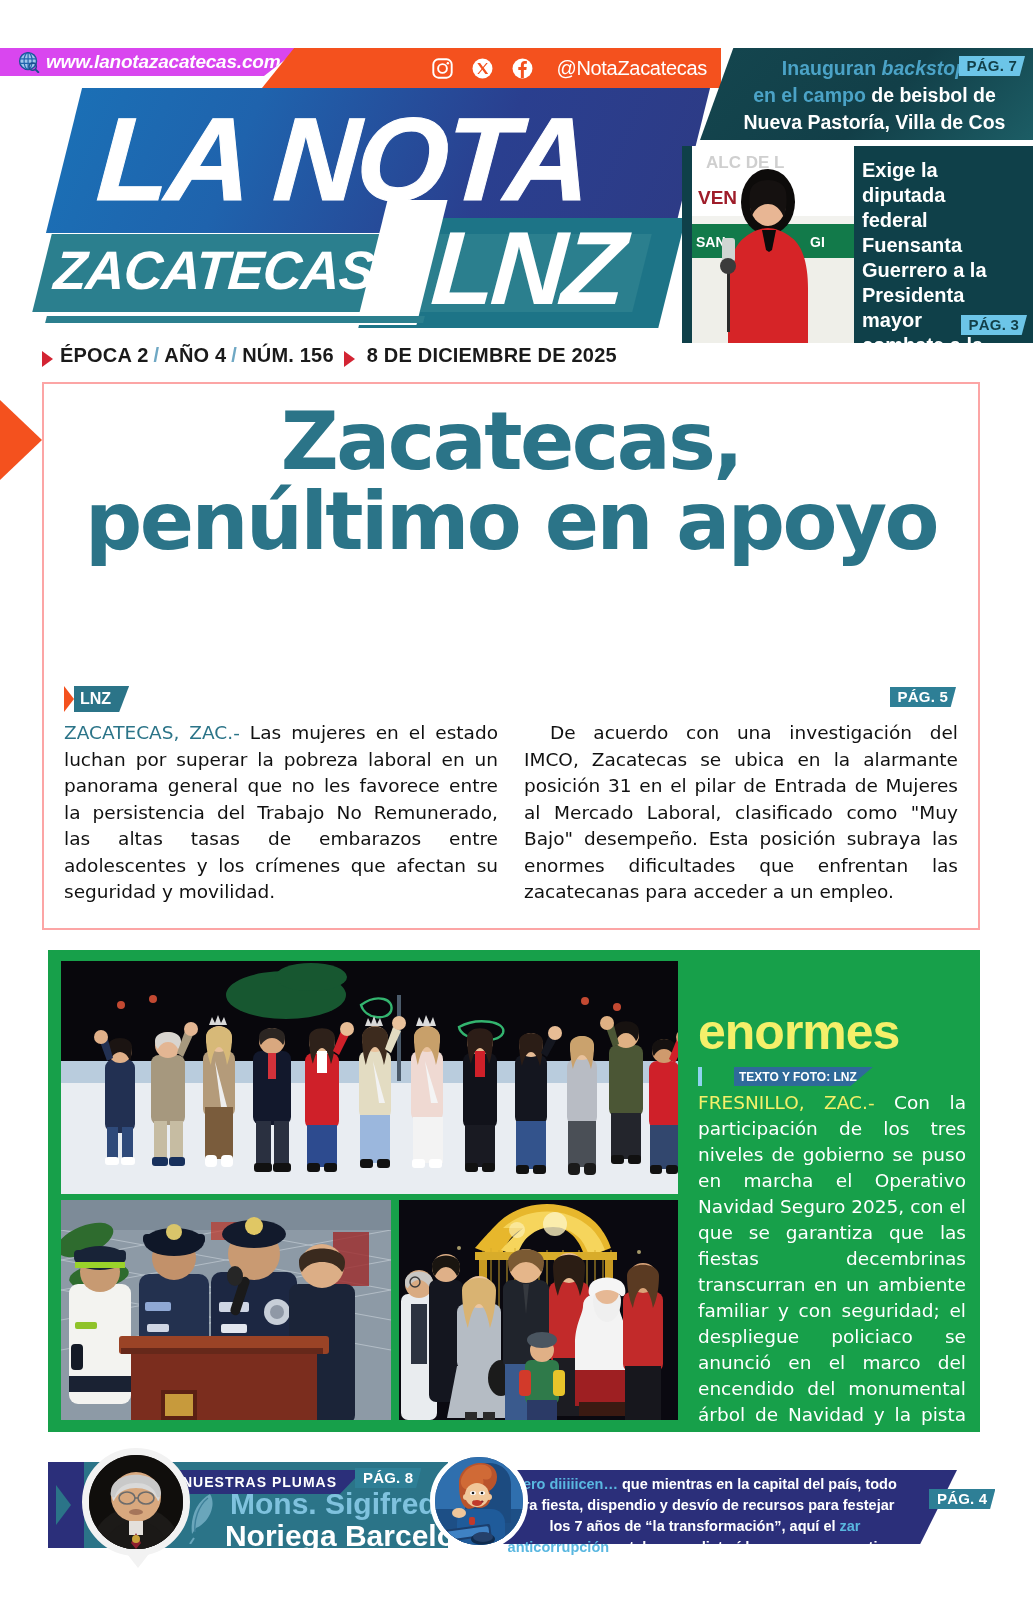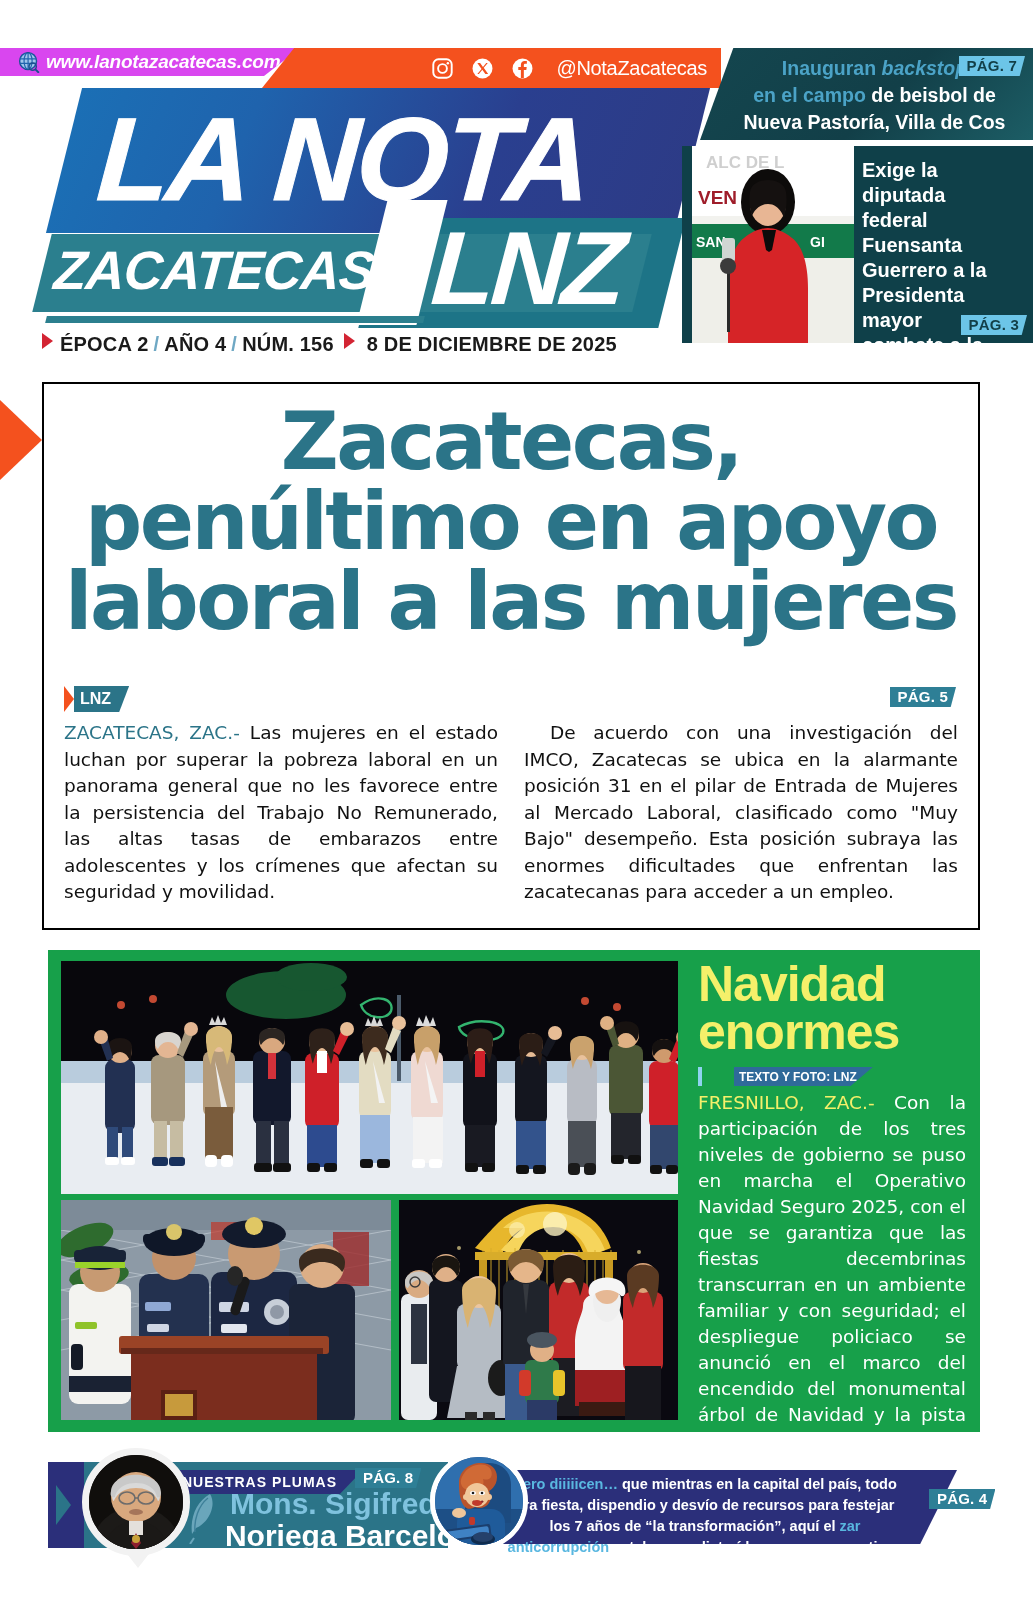--- a/index.html
+++ b/index.html
@@ -65,21 +65,21 @@
     position:absolute;left:390px;top:120px;color:#fff;font-style:italic;font-weight:bold;
     font-size:104px;line-height:120px;letter-spacing:-4px;transform:skewX(-4deg);
   }
   .mh-whitecut{
     position:absolute;left:330px;top:112px;width:60px;height:125px;background:#fff;
     transform:skewX(-14deg);
   }
 
   
   .dateline{
-    position:absolute;left:42px;top:333px;height:34px;display:flex;align-items:flex-start;
+    position:absolute;left:42px;top:333px;height:34px;display:flex;align-items:flex-end;
     color:#1a1a1a;font-weight:bold;font-size:20px;letter-spacing:.2px;white-space:nowrap;
   }
   .dl-tri{
     width:0;height:0;border-left:11px solid #d32433;border-top:8px solid transparent;
     border-bottom:8px solid transparent;margin-right:7px;
   }
   .dl-sep{color:#6fa8c4;margin:0 5px;font-weight:bold;}
   .dl-tri2{
     width:0;height:0;border-left:11px solid #d32433;border-top:8px solid transparent;
     border-bottom:8px solid transparent;margin:0 12px 0 10px;
@@ -118,21 +118,21 @@
     position:absolute;left:180px;top:12px;right:8px;
     font-size:20px;line-height:25px;font-weight:bold;
   }
   .tb-blue{color:#ffffff;}
   .tb-white{color:#fff;}
   .teaser-pag3{position:absolute;right:6px;bottom:8px;}
 
   
   .lead{
     position:absolute;left:42px;top:382px;width:938px;height:548px;
-    background:#fff;border:2px solid #000000;box-sizing:border-box;
+    background:#fff;border:2px solid #fca5a5;box-sizing:border-box;
   }
   .lead-arrow{
     position:absolute;left:0;top:400px;width:42px;height:80px;background:#f4511e;
     clip-path:polygon(0 0,100% 50%,0 100%);
   }
   .headline{
     position:absolute;left:18px;top:18px;right:18px;
     color:#2b7488;font-size:80px;line-height:80px;font-weight:bold;
     text-align:center;letter-spacing:-2.5px;
     font-family:"DejaVu Sans",sans-serif;
@@ -336,21 +336,20 @@
       
     </div>
     <span class="pag-badge teaser-pag3">PÁG. 3</span>
   </div>
 
   <div class="lead-arrow"></div>
   <div class="lead">
     <div class="headline">
       <span class="h-l1">Zacatecas,</span>
       <span class="h-l1">penúltimo en apoyo</span>
-      <span class="h-l1">laboral a las mujeres</span>
     </div>
 
     <div class="lnz-tag">
       <span class="tag-tri"></span>
       <span class="tag-body">LNZ</span>
     </div>
     <span class="pag-badge dark pag5">PÁG. 5</span>
 
     <div class="cols">
       <div class="col c1"><span class="place">ZACATECAS, ZAC.-</span><span>  Las mujeres en el estado luchan por superar la pobreza laboral en un panorama general que no les favorece entre la persistencia del Trabajo No Remunerado, las altas tasas de embarazos entre adolescentes y los crímenes que afectan su seguridad y movilidad.</span></div>
@@ -644,21 +643,21 @@
             <circle cx="17" cy="14" r="12" fill="#e0b086"></circle>
             <ellipse cx="17" cy="4" rx="15" ry="8" fill="#4a5560"></ellipse>
             <rect x="2" y="64" width="30" height="26" fill="#2b3a66"></rect>
             <rect x="-6" y="34" width="12" height="26" rx="4" fill="#d23a2a"></rect>
             <rect x="28" y="34" width="12" height="26" rx="4" fill="#e8c42a"></rect>
           </g>
       </svg>
     </div>
 
     <div class="nav-title">
-      <span>Navidad</span><br>
+      <br>
       <span>enormes</span>
     </div>
     <div class="nav-credit">
       <span class="cred-bar"></span>
       <span class="cred-body">TEXTO Y FOTO: LNZ</span>
     </div>
     <div class="nav-body"><span class="place-y">FRESNILLO, ZAC.-</span><span>  Con la participación de los tres niveles de gobierno se puso en marcha el Operativo Navidad Seguro 2025, con el que se garantiza que las fiestas decembrinas transcurran en un ambiente familiar y con seguridad; el despliegue policiaco se anunció en el marco del encendido del monumental árbol de Navidad y la pista de hielo.</span></div>
   </div>
 
   <div class="plumas"></div>

